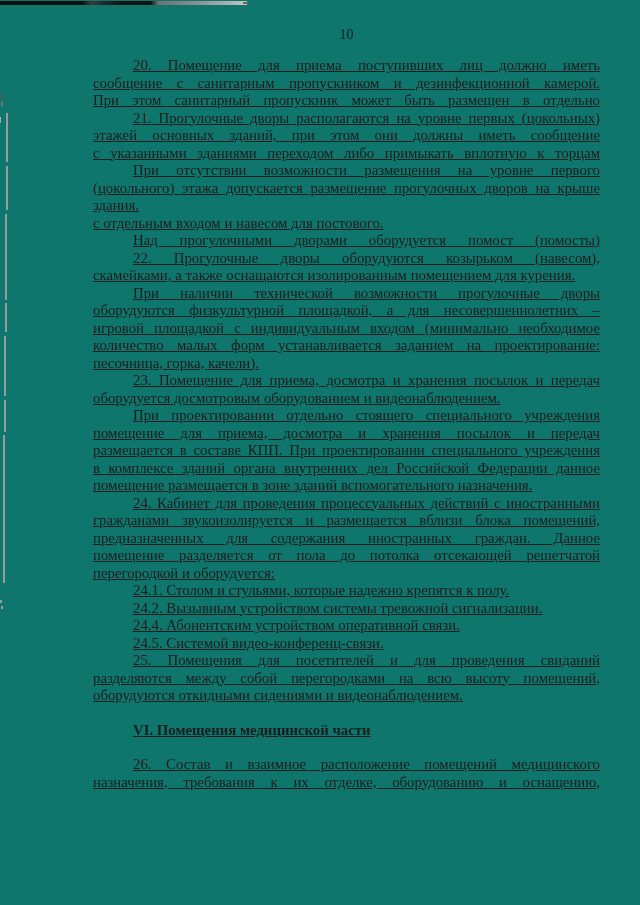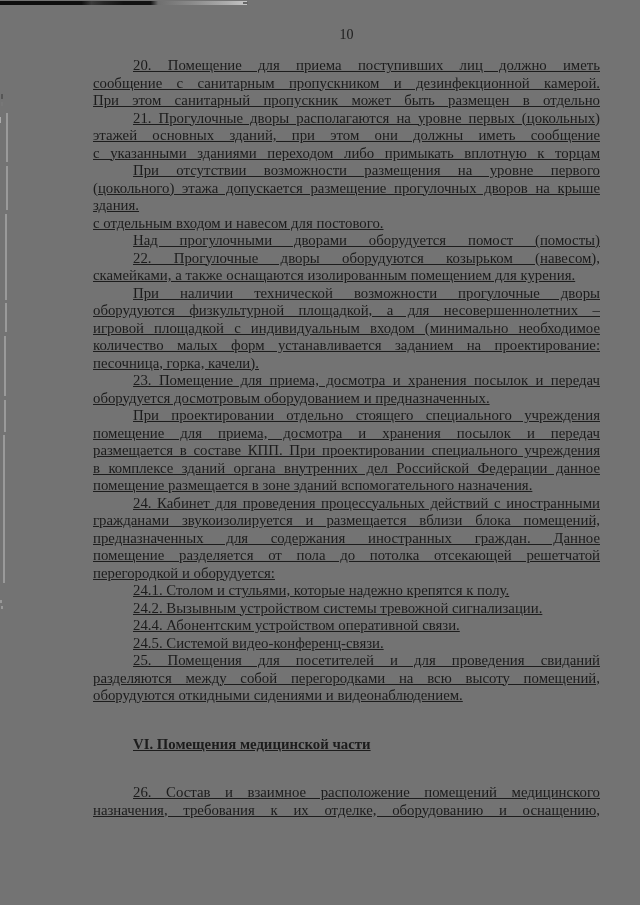--- a/index.html
+++ b/index.html
@@ -1,20 +1,20 @@
 <!DOCTYPE html>
 <html><head>
 <meta charset="utf-8">
 <style>
   html, body { margin: 0; padding: 0; background: #ffffff; }
   .page {
     position: relative;
     width: 640px;
     height: 905px;
-    background: #737373;
+    background: #0f766e;
     overflow: hidden;
     font-family: "Liberation Serif", "DejaVu Serif", serif;
     color: #1c1c1c;
   }
   
   .top-bar {
     position: absolute; left: 0; top: 1px; width: 247px; height: 4px;
     background: linear-gradient(to right,
       #0e0e0e 0%, #0e0e0e 33%, #3b3b3b 37%, #262626 42%,
       #121212 50%, #121212 61%, #6f6f6f 64%, #8b8b8b 78%,
@@ -28,21 +28,21 @@
   .text-block { font-size: 14.8px; text-decoration: underline; }
   .line {
     line-height: 17.5px; height: 17.5px;
     text-align: justify; text-align-last: justify;
     overflow: hidden; white-space: nowrap_off;
   }
   .line.last { text-align: left; text-align-last: left; }
   .line.first { text-indent: 40px; }
   .heading {
     font-weight: bold; font-size: 14.8px; line-height: 17.5px;
-    margin: 31px 0; padding-left: 40px;
+    margin: 17px 0; padding-left: 40px;
   }
 </style>
 </head>
 <body>
 
 <div class="page">
 
   <div class="top-bar"></div>
   <div class="vseg" style="left:6px; top:113px; height:49px;"></div>
   <div class="vseg" style="left:6px; top:166px; height:44px;"></div>
@@ -73,21 +73,21 @@
         <div class="line last">с отдельным входом и навесом для постового.</div>
         <div class="line first">Над прогулочными дворами оборудуется помост (помосты)</div>
         <div class="line first">22. Прогулочные дворы оборудуются козырьком (навесом),</div>
         <div class="line last">скамейками, а также оснащаются изолированным помещением для курения.</div>
         <div class="line first">При наличии технической возможности прогулочные дворы</div>
         <div class="line">оборудуются физкультурной площадкой, а для несовершеннолетних –</div>
         <div class="line">игровой площадкой с индивидуальным входом (минимально необходимое</div>
         <div class="line">количество малых форм устанавливается заданием на проектирование:</div>
         <div class="line last">песочница, горка, качели).</div>
         <div class="line first">23. Помещение для приема, досмотра и хранения посылок и передач</div>
-        <div class="line last">оборудуется досмотровым оборудованием и предназначенных.</div>
+        <div class="line last">оборудуется досмотровым оборудованием и видеонаблюдением.</div>
         <div class="line first">При проектировании отдельно стоящего специального учреждения</div>
         <div class="line">помещение для приема, досмотра и хранения посылок и передач</div>
         <div class="line">размещается в составе КПП. При проектировании специального учреждения</div>
         <div class="line">в комплексе зданий органа внутренних дел Российской Федерации данное</div>
         <div class="line last">помещение размещается в зоне зданий вспомогательного назначения.</div>
         <div class="line first">24. Кабинет для проведения процессуальных действий с иностранными</div>
         <div class="line">гражданами звукоизолируется и размещается вблизи блока помещений,</div>
         <div class="line">предназначенных для содержания иностранных граждан. Данное</div>
         <div class="line">помещение разделяется от пола до потолка отсекающей решетчатой</div>
         <div class="line last">перегородкой и оборудуется:</div>

